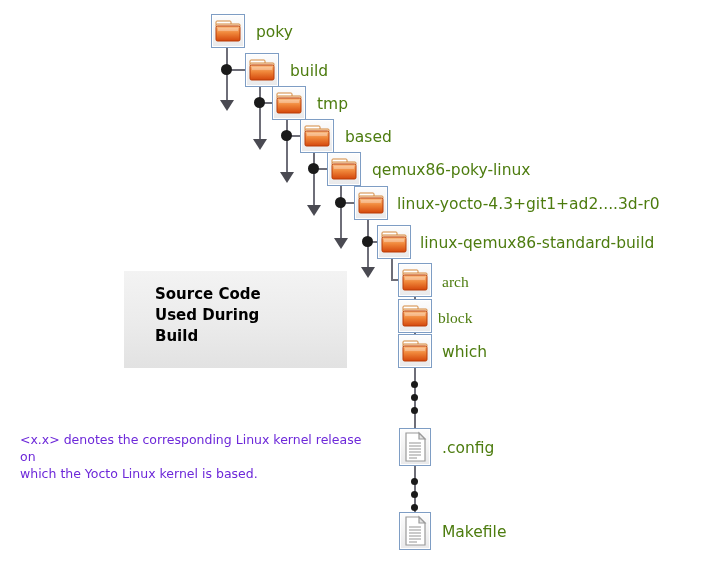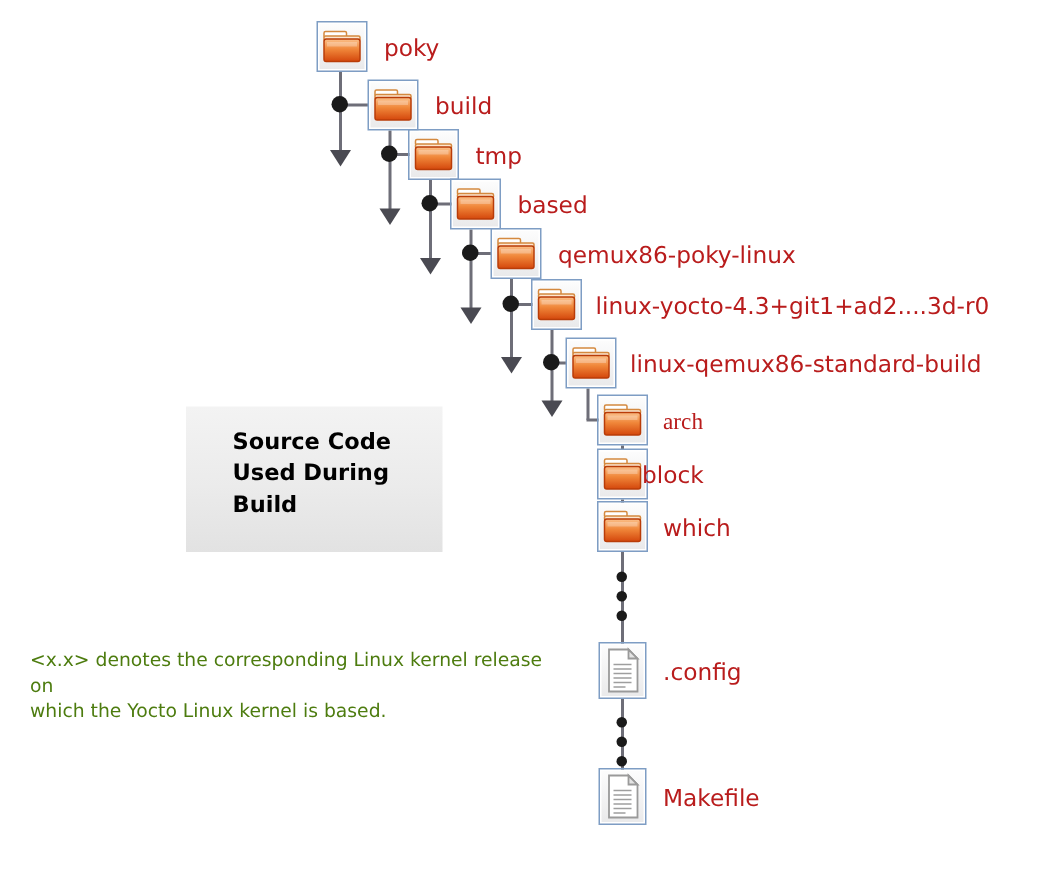--- a/index.html
+++ b/index.html
@@ -67,30 +67,30 @@
   }
   .folder-frame { width: 34px; height: 34px; }
   .file-frame   { width: 32px; height: 38px; }
 
   .icon-frame > svg { display: block; }
 
   .node-label {
     position: absolute;
     font-size: 15.5px;
     line-height: 1;
-    color: #b91c1c;
+    color: #4d7c0f;
     white-space: nowrap;
   }
 
   
   #source-box {
     position: absolute;
     left: 124px;
     top: 271px;
-    width: 171px;
+    width: 223px;
     height: 97px;
     background: linear-gradient(180deg, #f3f3f3 0%, #ebebeb 55%, #e2e2e2 100%);
   }
   #source-box .box-text {
     position: absolute;
     left: 31px;
     top: 13px;
     font-size: 15px;
     font-weight: bold;
     line-height: 21px;
@@ -106,21 +106,21 @@
     width: 360px;
   }
   #note .note-title {
     font-size: 12.5px;
     font-weight: bold;
     color: #000000;
     line-height: 16px;
   }
   #note .note-body {
     font-size: 12.5px;
-    color: #4d7c0f;
+    color: #6d28d9;
     line-height: 17px;
     margin-top: 1px;
     white-space: pre-line;
   }
 </style>
 </head>
 <body>
 
 <div id="canvas">
 
@@ -275,21 +275,21 @@
 
   <div class="node" style="left:398px; top:299px;">
     <div class="icon-frame folder-frame">
       <svg width="32" height="32" viewBox="0 0 32 32">
         <rect x="4" y="6" width="15" height="4" rx="1" fill="#ffffff" stroke="#d4893f" stroke-width="1"></rect>
         <rect x="4" y="9" width="24" height="3" rx="1" fill="#fde6cf" stroke="#d4893f" stroke-width="1"></rect>
         <rect x="4" y="11" width="24" height="15" rx="1.5" fill="url(#fg1)" stroke="#b93c08" stroke-width="1"></rect>
         <rect x="6" y="13" width="20" height="3" fill="#ffffff" opacity="0.28"></rect>
       </svg>
     </div>
-    <div class="node-label" style="left:30px; top:11px;">block</div>
+    <div class="node-label" style="left:40px; top:11px;font-family:Liberation Serif, serif;">block</div>
   </div>
 
   <div class="node" style="left:398px; top:334px;">
     <div class="icon-frame folder-frame">
       <svg width="32" height="32" viewBox="0 0 32 32">
         <rect x="4" y="6" width="15" height="4" rx="1" fill="#ffffff" stroke="#d4893f" stroke-width="1"></rect>
         <rect x="4" y="9" width="24" height="3" rx="1" fill="#fde6cf" stroke="#d4893f" stroke-width="1"></rect>
         <rect x="4" y="11" width="24" height="15" rx="1.5" fill="url(#fg1)" stroke="#b93c08" stroke-width="1"></rect>
         <rect x="6" y="13" width="20" height="3" fill="#ffffff" opacity="0.28"></rect>
       </svg>

